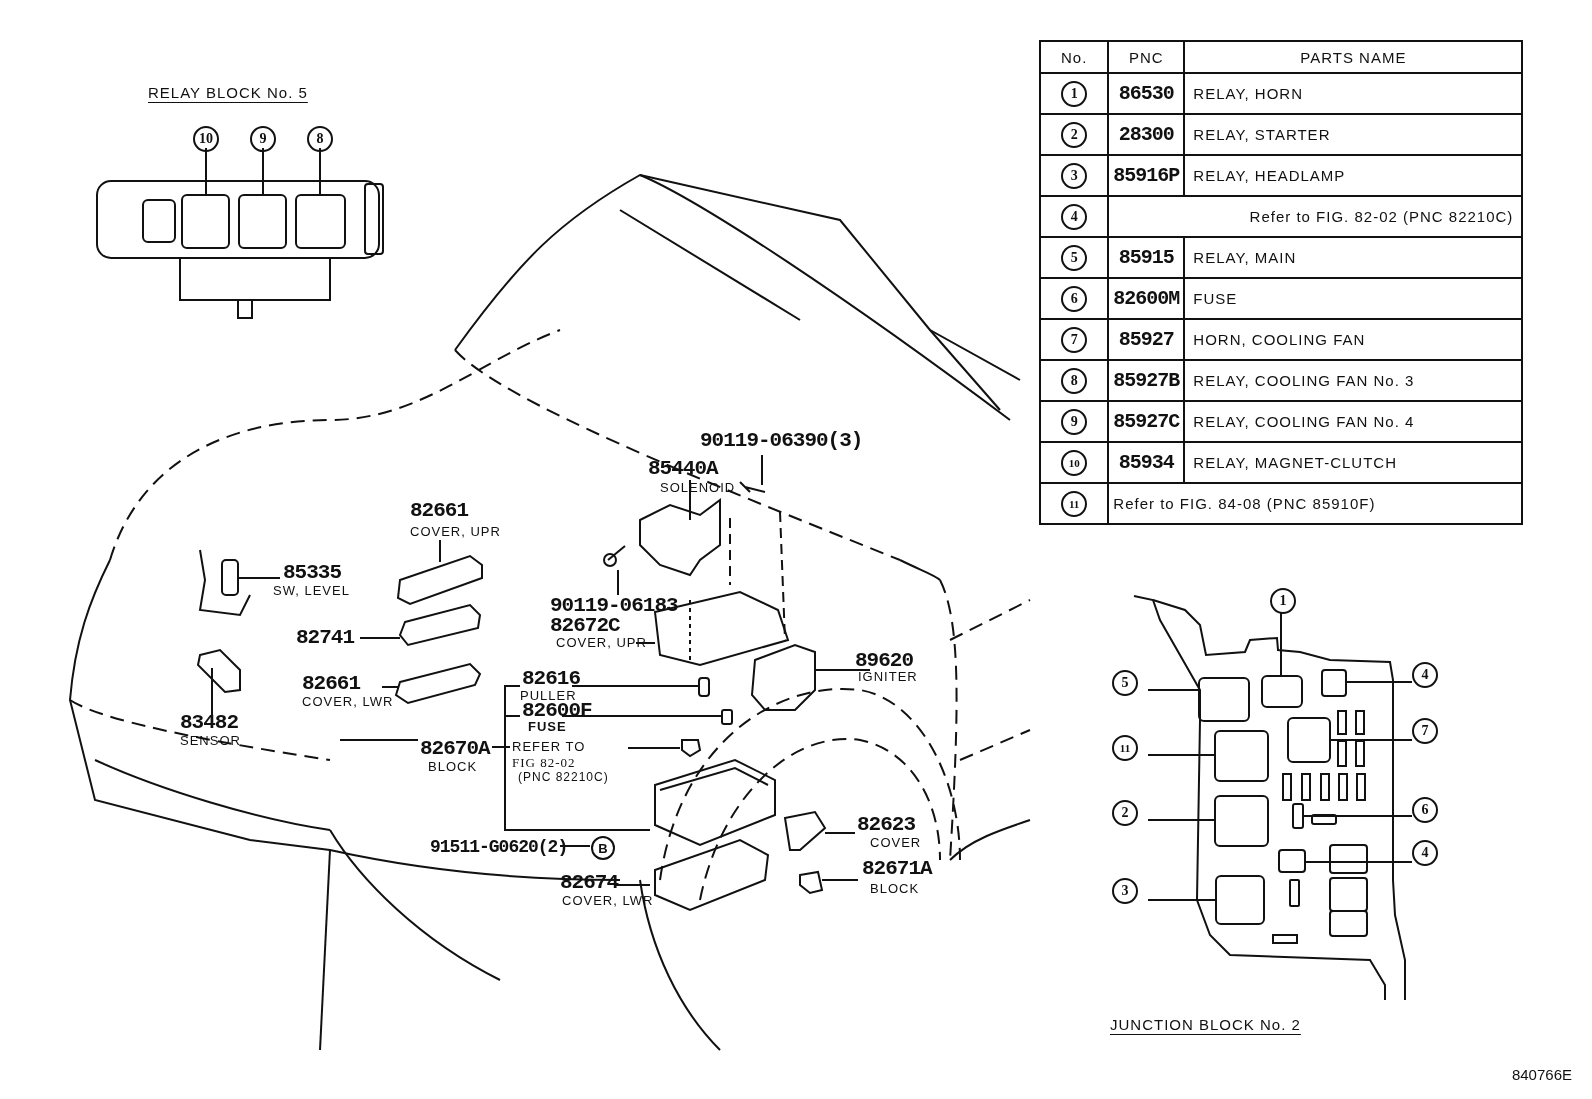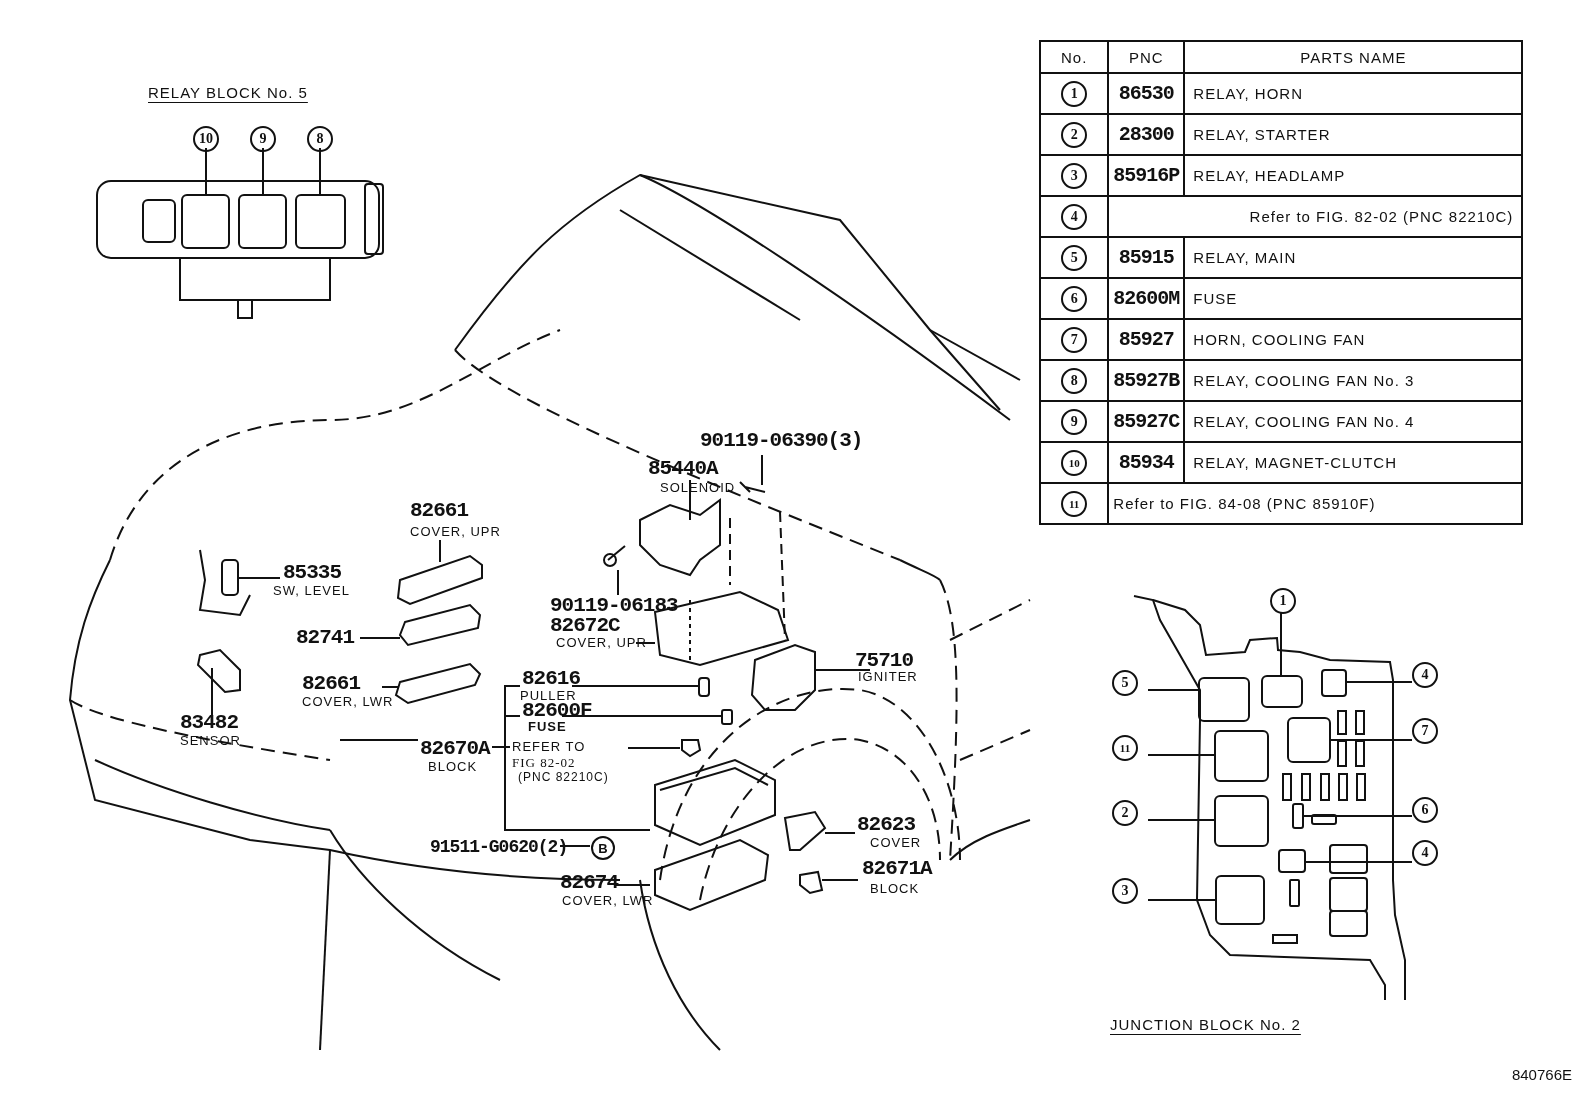--- a/index.html
+++ b/index.html
@@ -262,21 +262,21 @@
 
 <div class="lbl-num" style="left:283px; top:562px;">85335</div>
 <div class="lbl-sub" style="left:273px; top:584px;">SW, LEVEL</div>
 
 <div class="lbl-num" style="left:296px; top:627px;">82741</div>
 
 <div class="lbl-num" style="left:550px; top:595px;">90119-06183</div>
 <div class="lbl-num" style="left:550px; top:615px;">82672C</div>
 <div class="lbl-sub" style="left:556px; top:636px;">COVER, UPR</div>
 
-<div class="lbl-num" style="left:855px; top:650px;">75710</div>
+<div class="lbl-num" style="left:855px; top:650px;">89620</div>
 <div class="lbl-sub" style="left:858px; top:670px;">IGNITER</div>
 
 <div class="lbl-num" style="left:302px; top:673px;">82661</div>
 <div class="lbl-sub" style="left:302px; top:695px;">COVER, LWR</div>
 
 <div class="lbl-num" style="left:522px; top:668px;">82616</div>
 <div class="lbl-sub" style="left:520px; top:689px;">PULLER</div>
 <div class="lbl-num" style="left:522px; top:700px;">82600F</div>
 <div class="lbl-sub" style="left:528px; top:720px; font-weight:bold;">FUSE</div>
 

